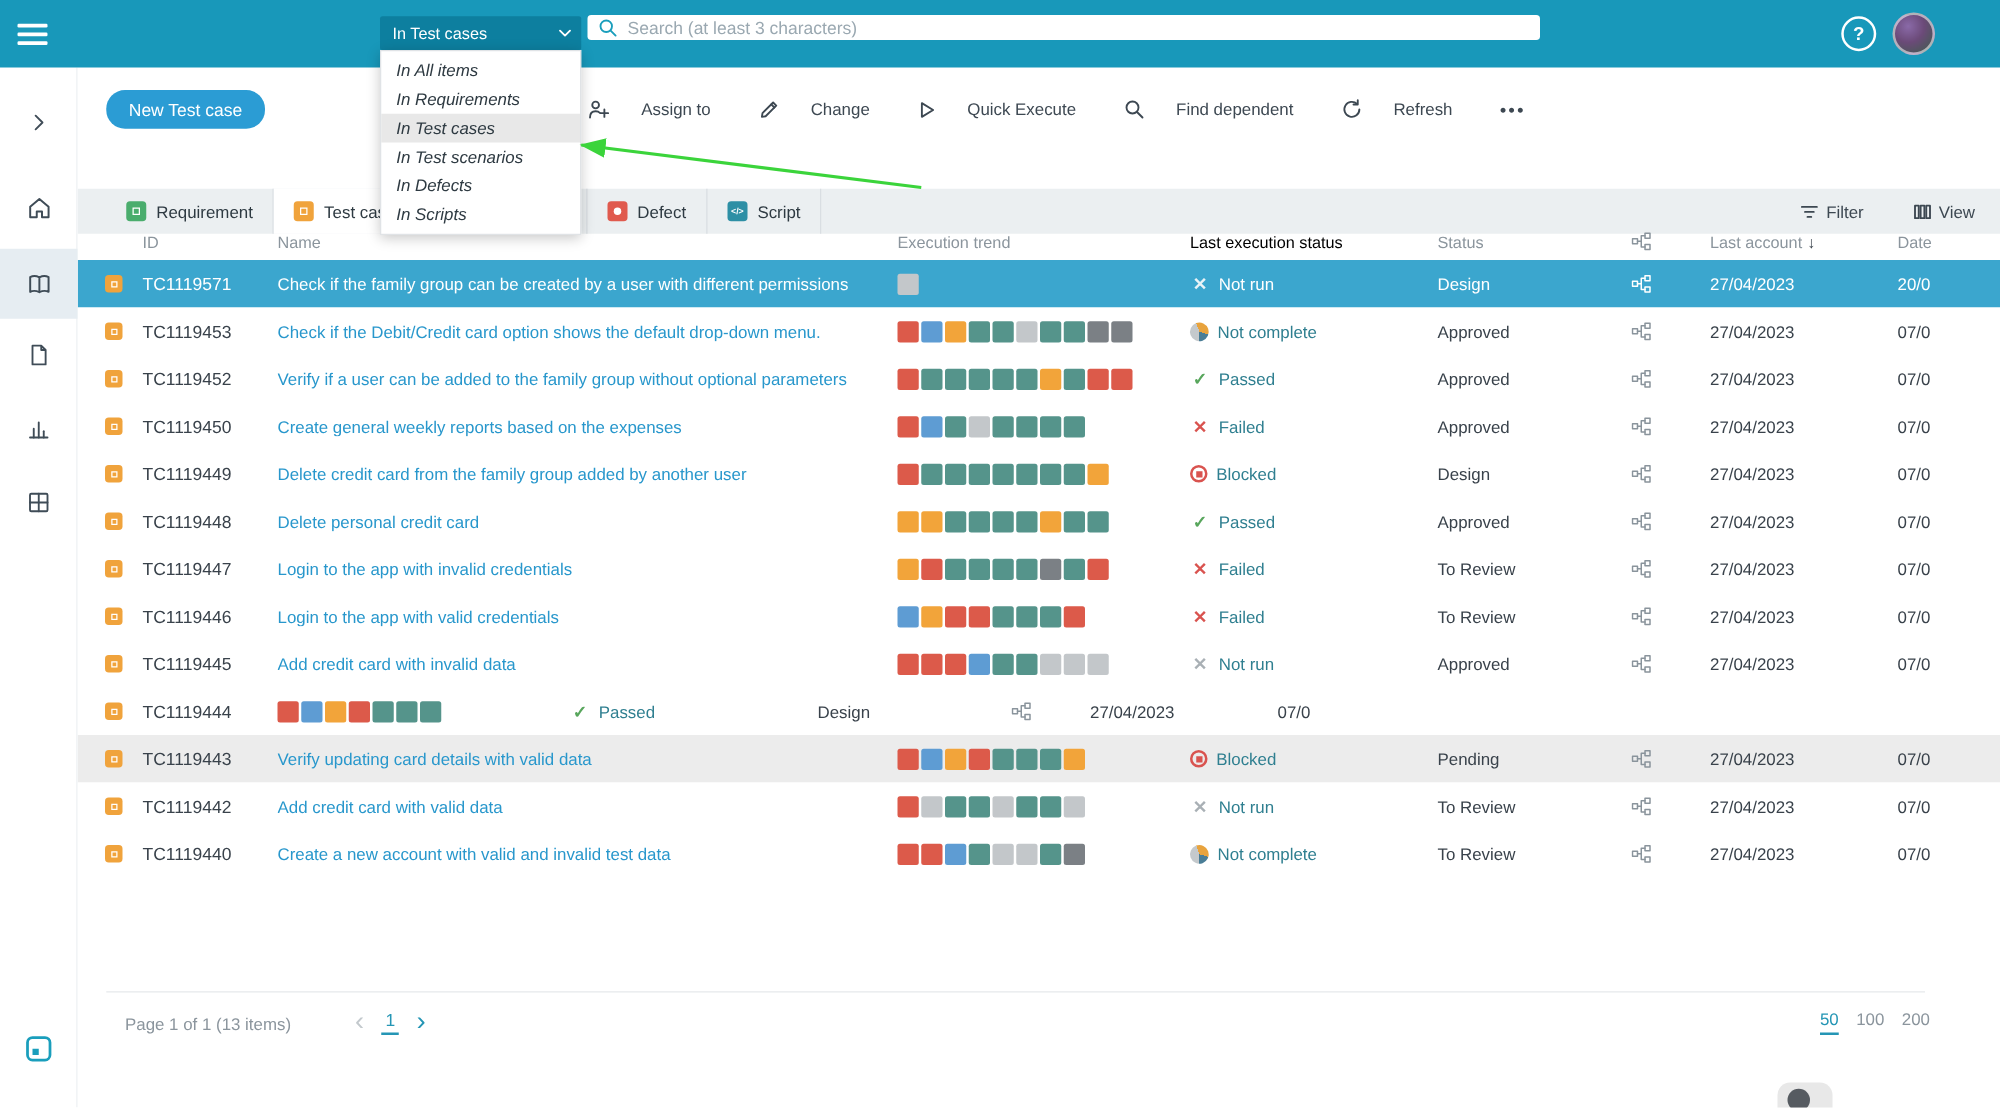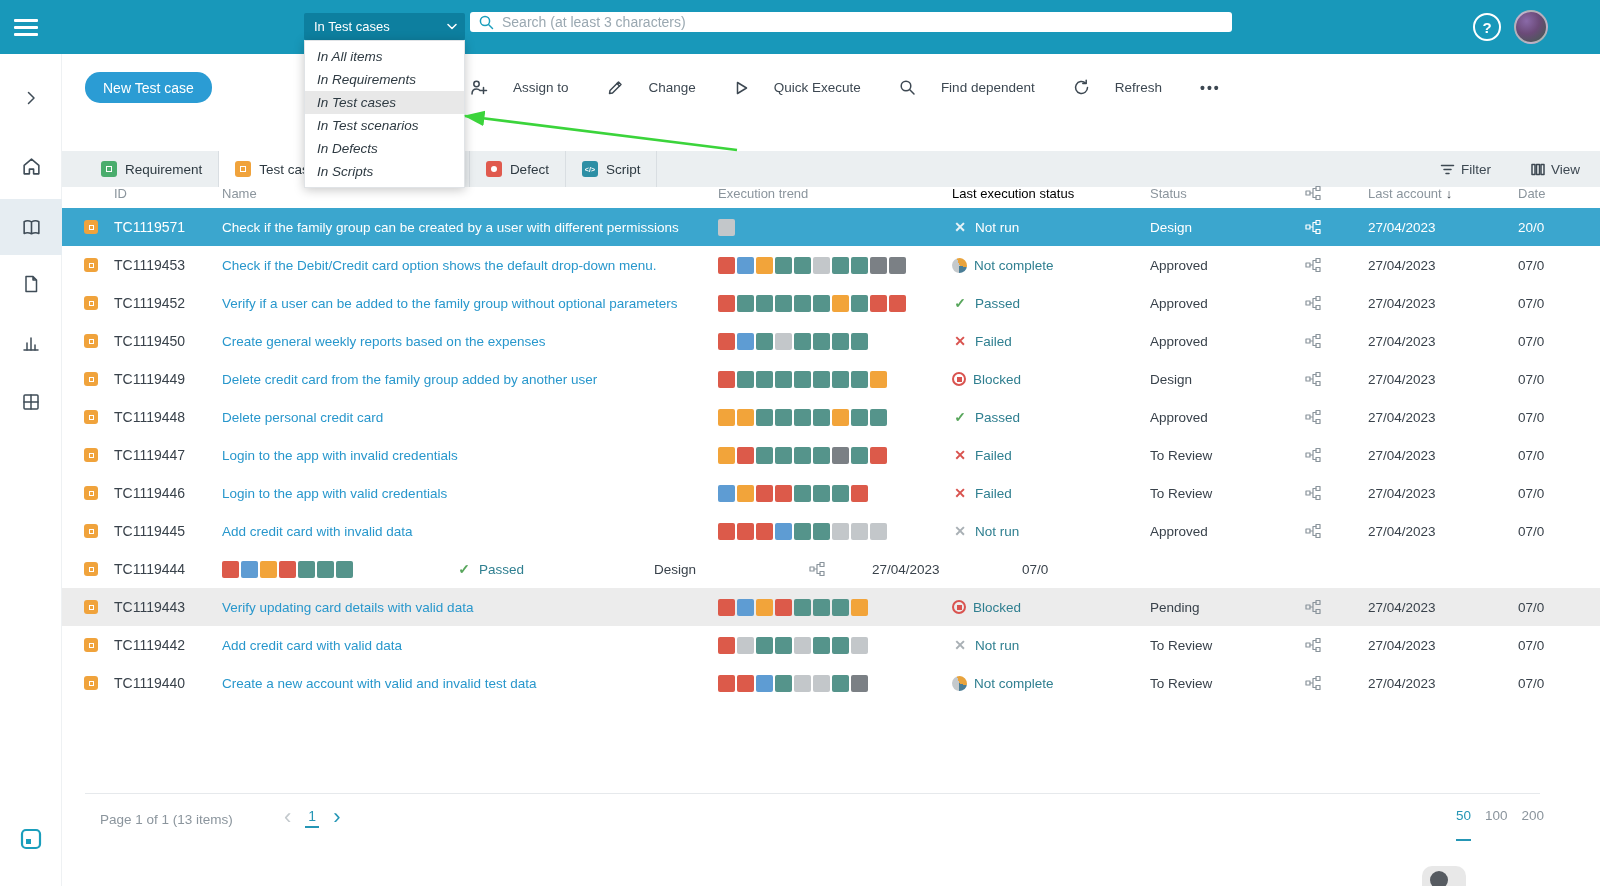--- a/index.html
+++ b/index.html
@@ -92,21 +92,21 @@
 
   
   .tfooter { position:absolute; left:23px; right:60px; top:739px; border-top:1px solid #e6e9ec; height:60px; }
   .page-info { position:absolute; left:15px; top:18px; font-size:13.5px; color:#8b959d; }
   .pager { position:absolute; left:199px; top:12px; display:flex; align-items:center; gap:14px; }
   .pager .chev { font-size:22px; line-height:1; cursor:pointer; }
   .chev.prev { color:#c3c9cd; }
   .chev.next { color:#2596b5; }
   .page-num { font-size:14px; color:#2596b5; border-bottom:2px solid #2596b5; padding:2px 3px; cursor:pointer; }
   .page-sizes { position:absolute; right:-4px; top:14px; display:flex; gap:14px; font-size:13.5px; }
-  .psize { color:#8b959d; cursor:pointer; padding-bottom:16px; }
+  .psize { color:#8b959d; cursor:pointer; padding-bottom:3px; }
   .psize.active { color:#2596b5; border-bottom:2px solid #2596b5; }
 
   .chat-widget { position:absolute; left:1422px; top:866px; width:44px; height:44px; border-radius:10px; background:#e8e8e8; z-index:70; }
   .chat-widget::after { content:""; position:absolute; left:8px; top:5px; width:18px; height:18px; border-radius:50%; background:#565b61; }
 
   svg.stroke { fill:none; stroke:currentColor; stroke-width:1.5; stroke-linecap:round; stroke-linejoin:round; }
 </style>
 </head>
 <body>
 

